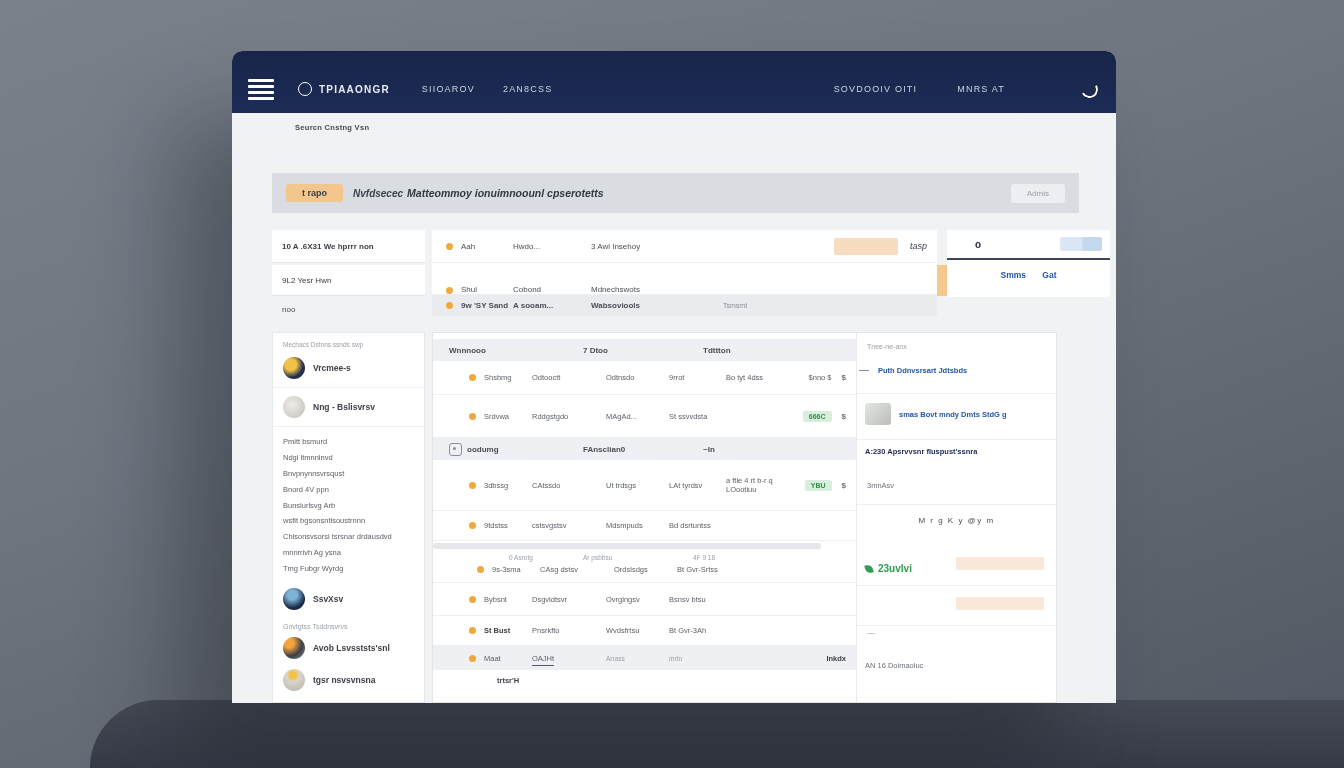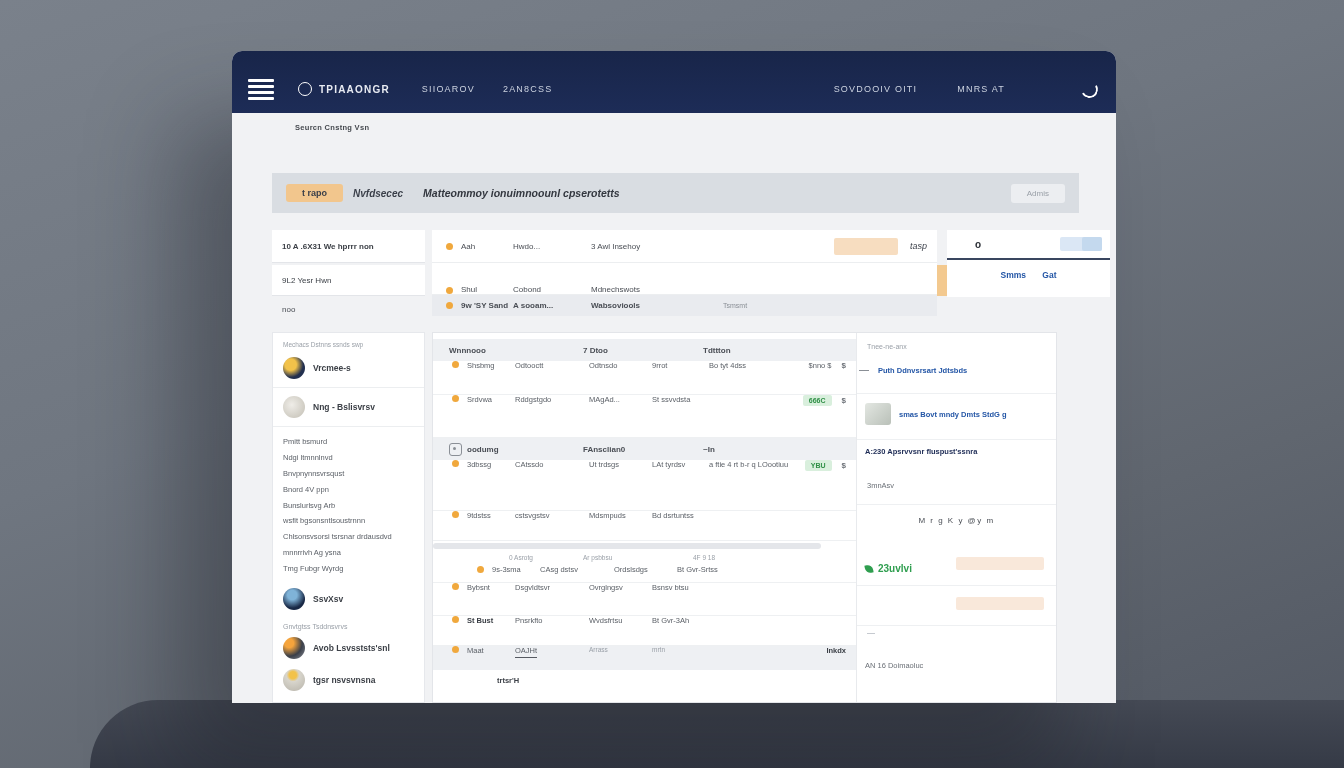--- a/index.html
+++ b/index.html
@@ -26,21 +26,21 @@
   .nav-right span{cursor:pointer;}
   .crescent{width:13px;height:13px;border:2px solid #fff;border-radius:50%;
     border-top-color:transparent;border-left-color:transparent;transform:rotate(15deg);margin-left:36px;}
   
   .content{position:relative;height:590px;background:#f1f2f4;font-size:8px;color:#4a4e55;}
   .breadcrumb{position:absolute;left:63px;top:10px;font-size:7.5px;font-weight:bold;color:#45494f;letter-spacing:.3px;}
   .banner{position:absolute;left:40px;top:60px;width:807px;height:40px;background:#d9dde2;
     display:flex;align-items:center;box-sizing:border-box;padding:0 14px;}
   .banner-badge{background:#f2c68d;color:#3a3f49;font-size:9px;padding:4px 16px;border-radius:3px;font-weight:bold;}
   .banner-prefix{font-size:10px;font-style:italic;font-weight:bold;color:#3a3f49;margin-left:10px;}
-  .banner-title{font-size:10.5px;font-style:italic;font-weight:bold;color:#33373f;margin-left:20px;}
+  .banner-title{font-size:10.5px;font-style:italic;font-weight:bold;color:#33373f;margin-left:4px;}
   .banner-btn{margin-left:auto;background:#eceef1;border:0;color:#9aa0a8;font-size:8px;padding:5px 16px;border-radius:3px;cursor:pointer;font-family:inherit;}
   
   .qcard{position:absolute;left:40px;width:153px;background:#fff;box-sizing:border-box;
     padding:0 10px;display:flex;align-items:center;font-size:8px;color:#3c4047;border-bottom:1px solid #e3e5e9;cursor:pointer;}
   #qcard1{top:117px;height:33px;font-weight:bold;}
   #qcard2{top:152px;height:31px;}
   #qcard3{top:186px;height:21px;background:transparent;border:none;color:#4a4e55;}
   
   .toprows{position:absolute;left:200px;top:117px;width:505px;}
   .trow{background:#fff;display:flex;align-items:center;box-sizing:border-box;
@@ -80,22 +80,22 @@
   .maincard{position:absolute;left:200px;top:219px;width:625px;height:371px;background:#fff;
     border:1px solid #e3e5e9;box-sizing:border-box;}
   .tbl{position:absolute;left:0;top:0;width:423px;height:100%;overflow:hidden;}
   .thead{height:22px;background:#eef0f3;display:flex;align-items:center;
     font-size:8px;font-weight:bold;color:#4a4e55;box-sizing:border-box;padding-left:16px;}
   #thead1{margin-top:6px;}
   .thead .h1{width:134px;display:flex;align-items:center;gap:5px;}
   .thead .h2{width:120px;}.thead .h3{flex:1;}
   .sect-icon{width:11px;height:11px;border:1px solid #8a8f96;border-radius:3px;display:inline-block;position:relative;}
   .sect-icon::after{content:"";position:absolute;left:3px;top:3px;width:3px;height:3px;border-radius:50%;background:#8a8f96;}
-  .trrow{display:flex;align-items:flex-start;border-bottom:1px solid #eef0f2;font-size:7.5px;color:#5a5f66;
-    box-sizing:border-box;padding-left:13px;padding-right:10px;cursor:pointer;}
+  .trrow{display:flex;align-items:center;border-bottom:1px solid #eef0f2;font-size:7.5px;color:#5a5f66;
+    box-sizing:border-box;padding-left:30px;padding-right:10px;cursor:pointer;}
   .t-c1{width:48px;}.t-c2{width:74px;}.t-c3{width:63px;}.t-c4{width:57px;}.t-c5{flex:1;}
   .t-val{margin-left:auto;display:flex;align-items:center;}
   .val-icon{color:#6b7077;font-size:8px;margin-left:10px;font-weight:bold;}
   .green-pill{background:#d9efdd;color:#2f8f46;font-weight:bold;font-size:7px;padding:2px 6px;border-radius:2px;}
   #r1-0{height:34px;}#r1-1{height:43px;}
   #r2-0{height:51px;}#r2-1{height:30px;}#r2-3{height:33px;}#r2-4{height:30px;}
   .progressbar{height:6px;background:#e4e6ea;border-radius:3px;width:388px;margin:2px 0 1px 0;}
   .rowgroup{border-bottom:1px solid #eef0f2;padding:4px 0 0 0;}
   .sub-line{display:flex;font-size:6.5px;color:#9aa0a8;padding-left:76px;}
   .sub-line .s1{width:74px;}.sub-line .s2{width:110px;}.sub-line .s3{flex:1;}

